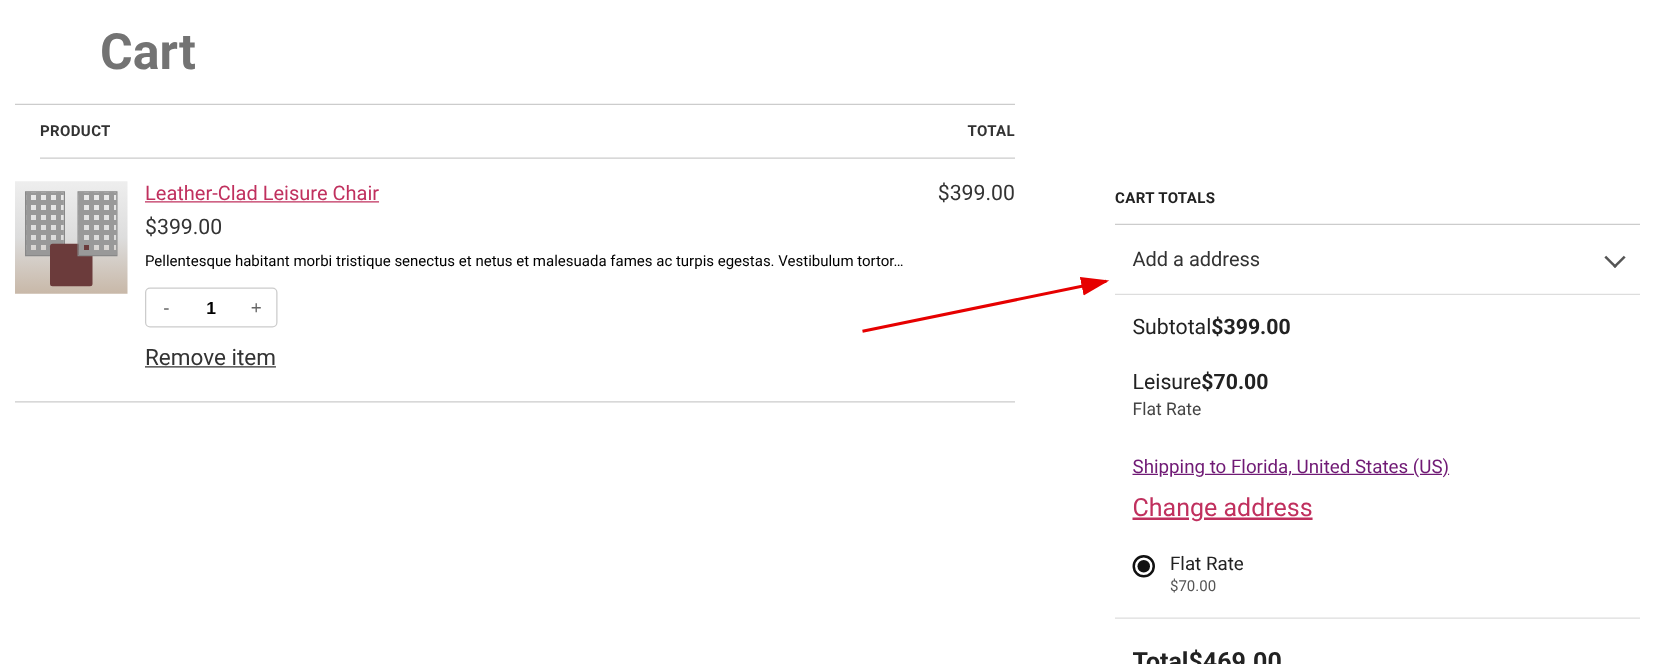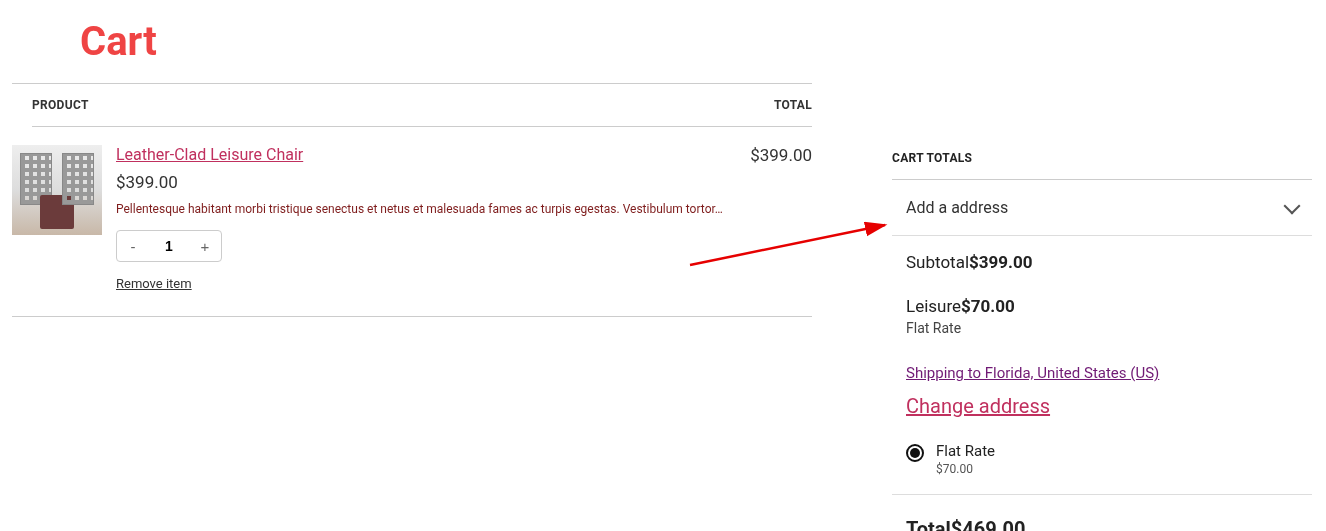--- a/index.html
+++ b/index.html
@@ -15,21 +15,21 @@
       padding: 0 12px;
     }
     .cart-main {
       flex: 1;
       max-width: 800px;
     }
     .page-title {
       font-size: 40px;
       font-weight: 700;
       margin: 18px 0 18px 80px;
-      color: #ef4444;
+      color: #737373;
     }
     .cart-table {
       width: 100%;
       border-top: 1px solid #ccc;
       border-bottom: 1px solid #ccc;
     }
     .cart-header {
       display: flex;
       justify-content: space-between;
       padding: 14px 0;
@@ -77,21 +77,21 @@
       font-weight: 400;
     }
     .item-price {
       margin-top: 8px;
       font-size: 17px;
       color: #333;
     }
     .item-desc {
       margin-top: 10px;
       font-size: 12px;
-      color: #7f1d1d;
+      color: #000000;
     }
     .qty-box {
       display: flex;
       align-items: center;
       border: 1px solid #ccc;
       border-radius: 4px;
       width: 106px;
       height: 32px;
       margin-top: 14px;
     }
@@ -108,21 +108,21 @@
       width: 40px;
       text-align: center;
       border: none;
       font-size: 14px;
       font-weight: 600;
       outline: none;
     }
     .remove-link {
       display: inline-block;
       margin-top: 14px;
-      font-size: 13px;
+      font-size: 18px;
       color: #333;
       text-decoration: underline;
     }
     .line-total {
       font-size: 17px;
       color: #333;
       min-width: 80px;
       text-align: right;
     }
 

